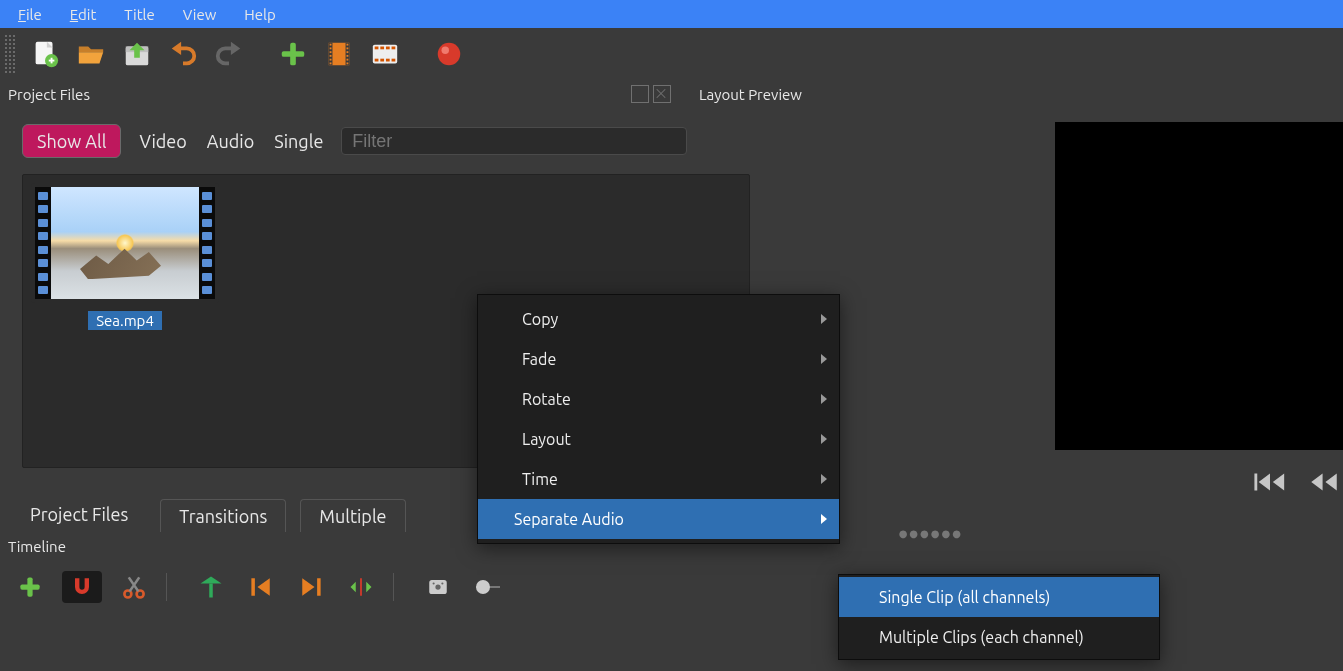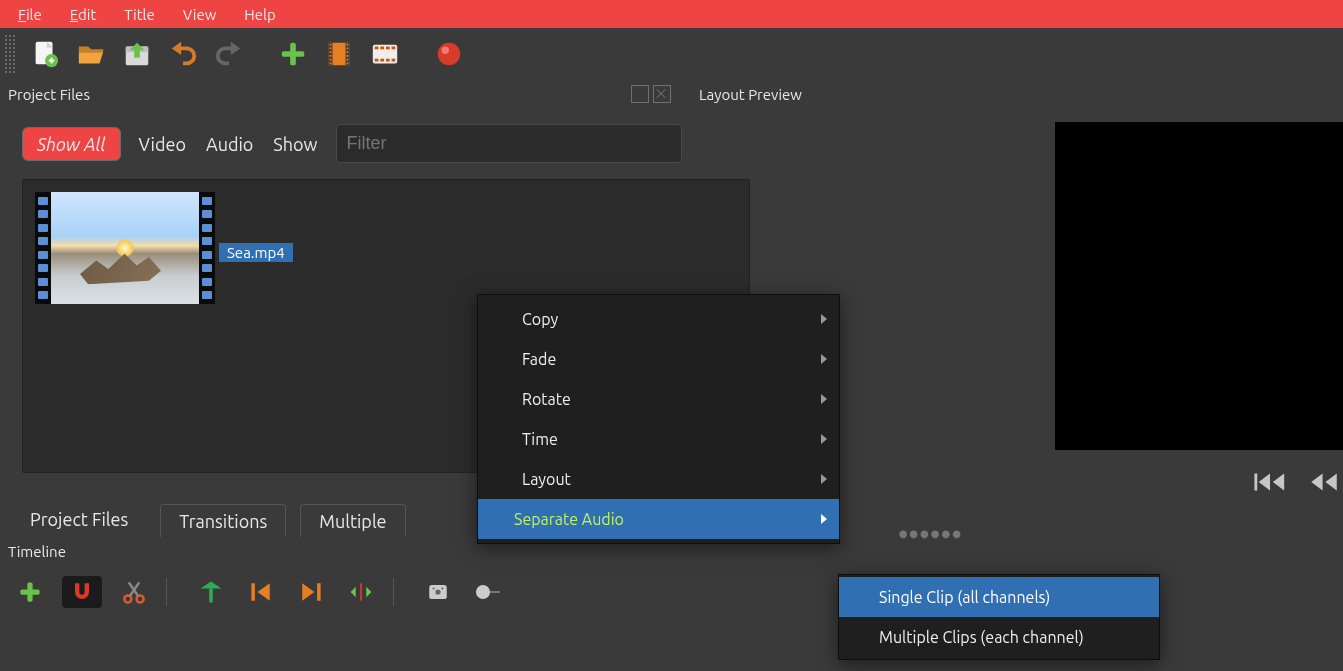--- a/index.html
+++ b/index.html
@@ -1,17 +1,17 @@
 <!DOCTYPE html>
 <html><head>
 <meta charset="utf-8">
 <style>
   html,body{margin:0;padding:0;width:1343px;height:671px;background:#3a3a3a;color:#e8e8e8;font-family:"Ubuntu","DejaVu Sans",sans-serif;font-size:15px;overflow:hidden;}
   
-  .menubar{display:flex;align-items:center;height:28px;padding:0 4px;background:#ef4444;}
+  .menubar{display:flex;align-items:center;height:28px;padding:0 4px;background:#3b82f6;}
   .menubar .mitem{padding:2px 14px;cursor:default;}
   .menubar .mitem .u{text-decoration:underline;}
   
   .toolbar{display:flex;align-items:center;height:48px;padding:2px 0 2px 4px;background:#3a3a3a;}
   .grip{width:12px;height:40px;background-image:radial-gradient(circle,#6a6a6a 1px,transparent 1px);background-size:4px 4px;margin-right:6px;}
   .tbtn{width:46px;height:40px;display:flex;align-items:center;justify-content:center;cursor:pointer;}
   .tbtn svg{width:30px;height:30px;}
   
   
   .panelhdr{display:flex;height:28px;align-items:center;background:#3a3a3a;}
@@ -23,27 +23,27 @@
   .ph-icons .ic.x:before,.ph-icons .ic.x:after{content:"";position:absolute;top:7px;left:1px;width:12px;height:1px;background:#888;}
   .ph-icons .ic.x:before{transform:rotate(45deg);} .ph-icons .ic.x:after{transform:rotate(-45deg);}
   .preview-label{padding:2px 8px;font-size:15px;}
   
   .main{display:flex;}
   .leftcol{width:768px;}
   .rightcol{flex:1;position:relative;}
   
   .filterrow{display:flex;align-items:center;gap:16px;margin:16px 0 16px 22px;}
   .pill{border:1px solid #5a5a5a;border-radius:6px;padding:6px 14px;background:#3a3a3a;font-size:18px;}
-  .pill.active{background:#ef4444;border-color:#6a6a6a;font-style:italic;}
+  .pill.active{background:#be185d;border-color:#6a6a6a;}
   .txtbtn{font-size:18px;padding:6px 2px;cursor:default;}
   .filterbox{flex:1;max-width:346px;}
-  .filterbox input{width:100%;height:39px;background:#2b2b2b;border:1px solid #4a4a4a;border-radius:4px;color:#bbb;font-size:18px;padding:0 10px;box-sizing:border-box;}
+  .filterbox input{width:100%;height:28px;background:#2b2b2b;border:1px solid #4a4a4a;border-radius:4px;color:#bbb;font-size:18px;padding:0 10px;box-sizing:border-box;}
   
   .mediabin{margin:0 0 0 22px;width:726px;height:292px;background:#2b2b2b;border:1px solid #222;border-radius:2px;overflow:hidden;}
-  .thumbwrap{display:inline-flex;align-items:center;margin:8px;}
+  .thumbwrap{display:inline-flex;flex-direction:column;align-items:center;margin:8px;}
   .thumb{width:180px;height:112px;background:#000;border:4px solid #2b2b2b;border-radius:4px;position:relative;overflow:hidden;}
   .thumb .sprocket{position:absolute;top:0;bottom:0;width:16px;background:#0a0a0a;display:flex;flex-direction:column;justify-content:space-around;padding:2px 0;}
   .thumb .sprocket.left{left:0;} .thumb .sprocket.right{right:0;}
   .thumb .sprocket i{display:block;width:10px;height:8px;background:#5a8fd6;margin:0 auto;border-radius:1px;}
   .thumb .img{position:absolute;left:16px;right:16px;top:0;bottom:0;
     background:linear-gradient(to bottom,#cfe6ff 0%,#a9d1f7 40%,#f7dca7 48%,#9a8e7b 55%,#c8cdd1 75%,#dbe1e5 100%);}
   .thumb .sun{position:absolute;left:50%;top:42%;width:18px;height:18px;margin-left:-9px;border-radius:50%;
     background:radial-gradient(circle,#fff7cc 0%,#f7c857 60%,rgba(247,200,87,0) 75%);}
   .thumb .drift{position:absolute;left:25%;right:30%;top:52%;height:34px;
     background:linear-gradient(120deg,#6d5a45,#857056);clip-path:polygon(0% 70%,20% 30%,35% 55%,55% 10%,70% 45%,85% 20%,100% 60%,85% 90%,10% 100%);}
@@ -63,21 +63,21 @@
   .slider .knob{position:absolute;left:0;top:-6px;width:14px;height:14px;border-radius:50%;background:#ccc;}
   
   .preview{position:absolute;right:0;top:14px;width:288px;height:328px;background:#000;}
   .transport{position:absolute;right:2px;top:362px;display:flex;gap:20px;align-items:center;}
   .transport svg{width:34px;height:24px;fill:#c6c6c6;}
   .dots{position:absolute;top:420px;right:380px;color:#777;letter-spacing:2px;font-size:10px;}
   
   .ctxmenu{position:absolute;left:477px;top:294px;width:361px;background:#1f1f1f;border:1px solid #0d0d0d;box-shadow:0 4px 18px rgba(0,0,0,.5);padding:4px 0;}
   .ctxmenu .row{display:flex;align-items:center;height:40px;padding:0 22px 0 44px;font-size:16px;color:#eee;position:relative;}
   .ctxmenu .row .arrow{position:absolute;right:12px;top:50%;transform:translateY(-50%);width:0;height:0;border-top:5px solid transparent;border-bottom:5px solid transparent;border-left:6px solid #9a9a9a;}
-  .ctxmenu .row.hl{background:#2f6fb2;color:#bef264;padding-left:36px;}
+  .ctxmenu .row.hl{background:#2f6fb2;color:#ffffff;padding-left:36px;}
   .ctxmenu .row.hl .arrow{border-left-color:#fff;}
   .submenu{position:absolute;left:838px;top:574px;width:320px;background:#1f1f1f;border:1px solid #0d0d0d;box-shadow:0 4px 18px rgba(0,0,0,.5);padding:2px 0;}
   .submenu .row{display:flex;align-items:center;height:40px;padding:0 22px 0 40px;font-size:16px;color:#eee;}
   .submenu .row.hl{background:#2f6fb2;color:#fff;}
   
 </style>
 </head>
 <body>
 
 <div class="menubar">
@@ -187,21 +187,21 @@
 </div>
 
 <div class="main">
 
   <div class="leftcol">
 
     <div class="filterrow">
       <div class="pill active">Show All</div>
       <div class="txtbtn">Video</div>
       <div class="txtbtn">Audio</div>
-      <div class="txtbtn">Show</div>
+      <div class="txtbtn">Single</div>
       <div class="filterbox">
         <input type="text" placeholder="Filter" style="">
       </div>
     </div>
 
     <div class="mediabin">
       <div class="thumbwrap">
         <div class="thumb">
           <div class="sprocket left">
               <i></i>
@@ -320,25 +320,25 @@
     </div>
   <div class="row">
       <span>Fade</span>
       <span class="arrow"></span>
     </div>
   <div class="row">
       <span>Rotate</span>
       <span class="arrow"></span>
     </div>
   <div class="row">
+      <span>Layout</span>
+      <span class="arrow"></span>
+    </div>
+  <div class="row">
       <span>Time</span>
-      <span class="arrow"></span>
-    </div>
-  <div class="row">
-      <span>Layout</span>
       <span class="arrow"></span>
     </div>
   <div class="row hl">
       <span>Separate Audio</span>
       <span class="arrow"></span>
     </div>
 </div>
 
 <div class="submenu">
   <div class="row hl">

